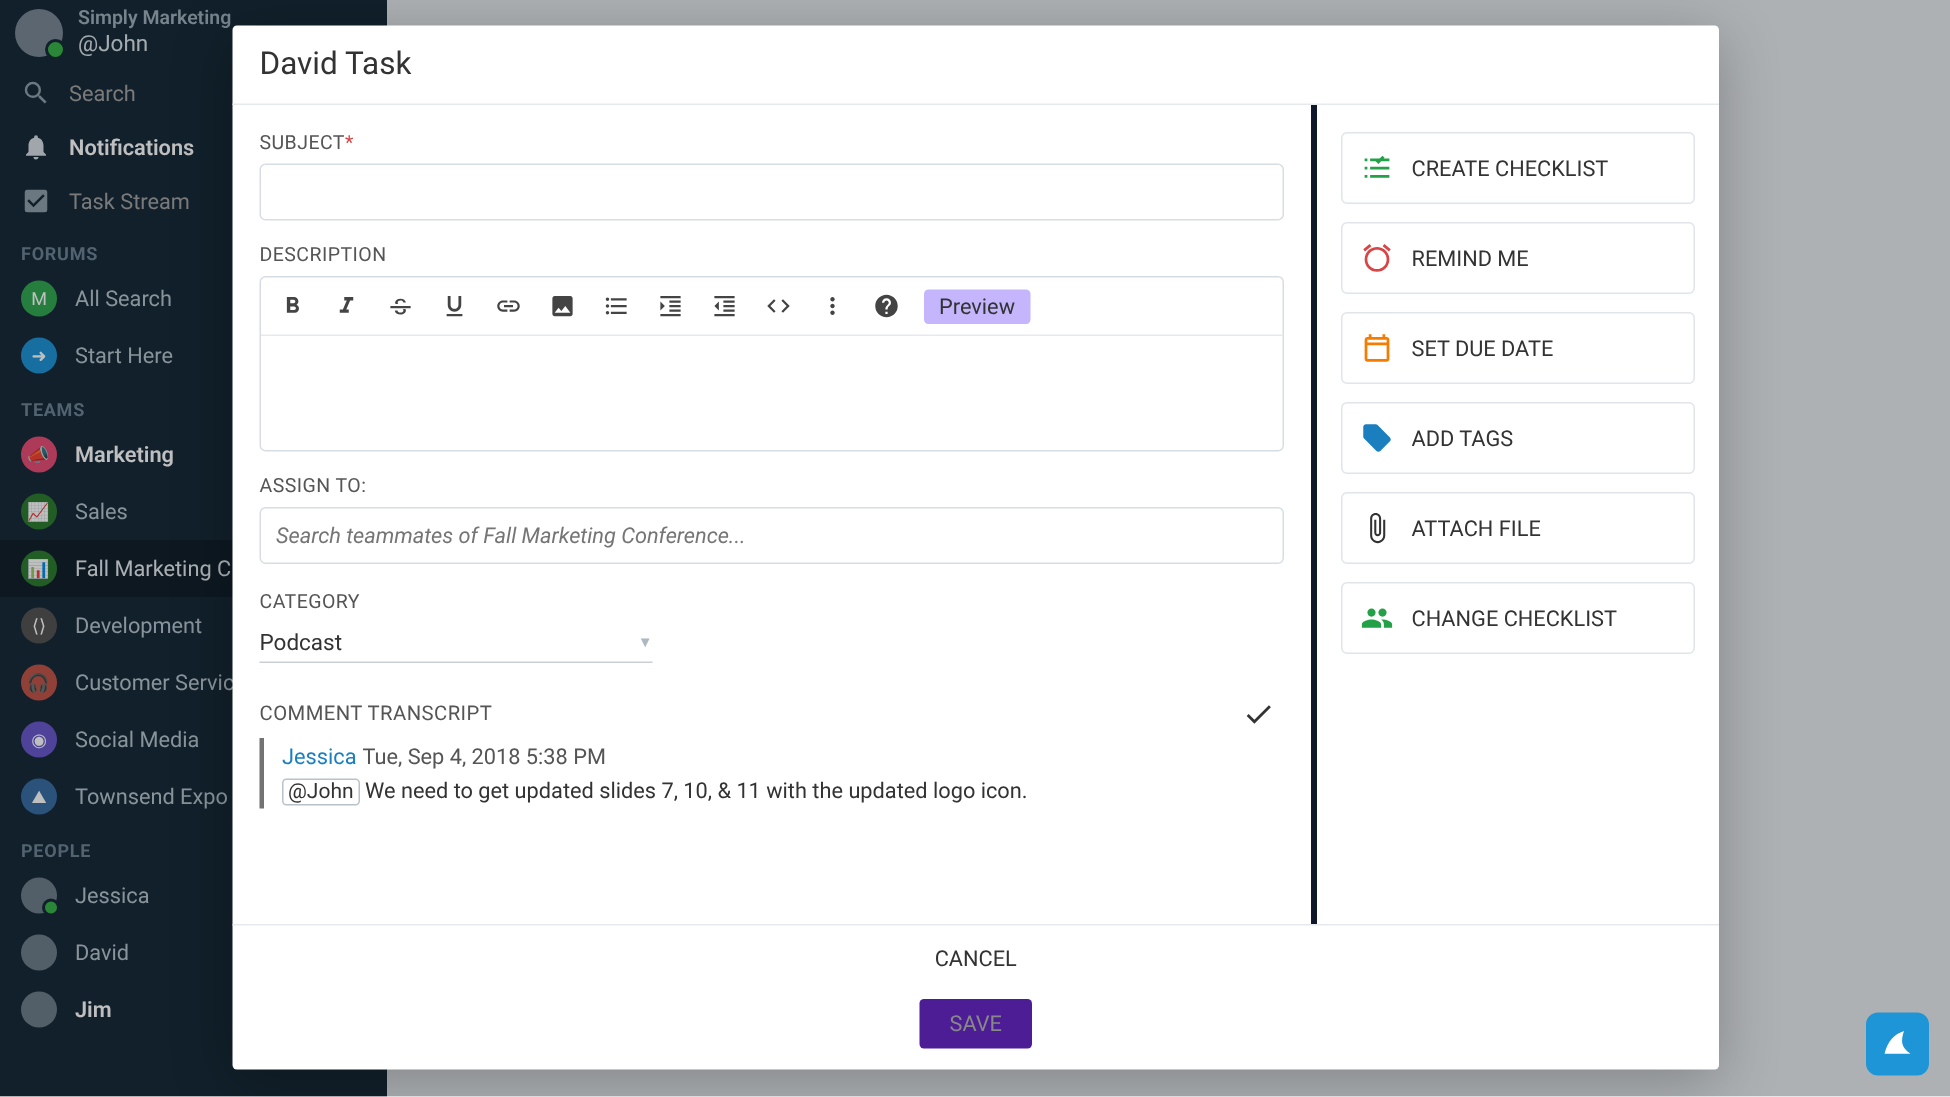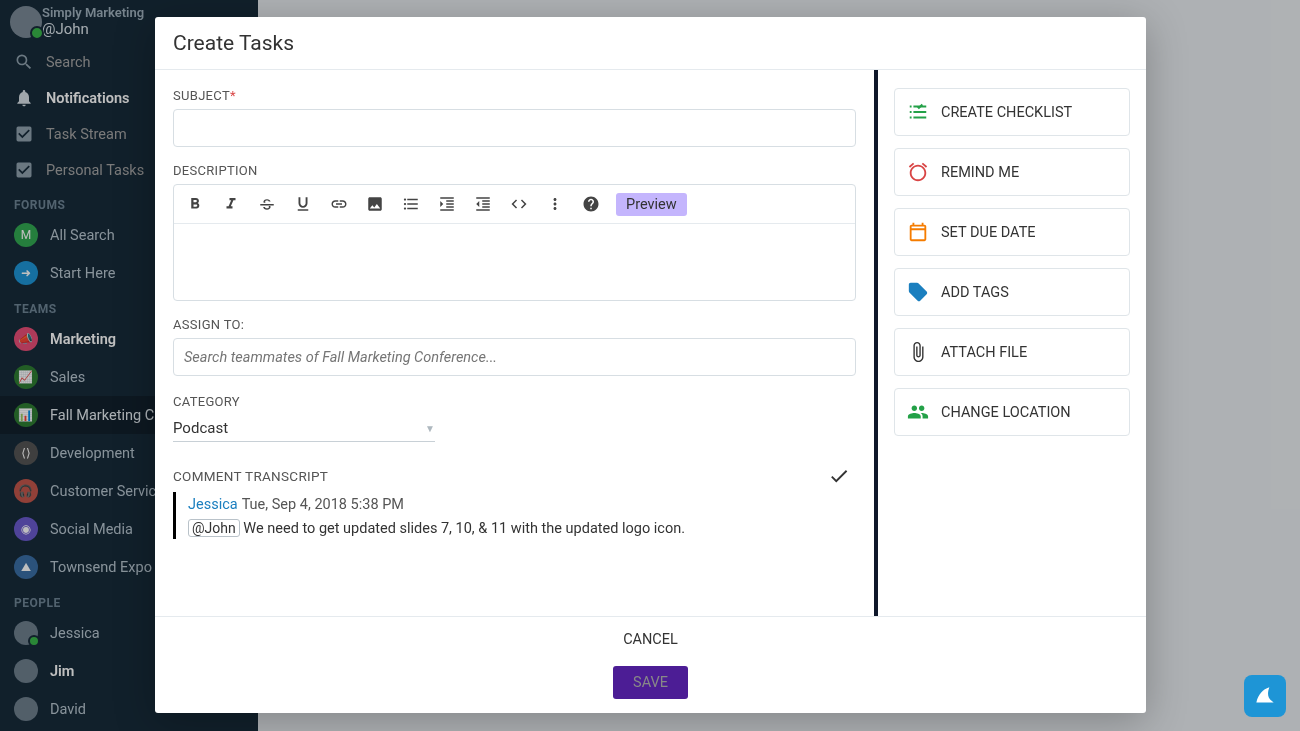--- a/index.html
+++ b/index.html
@@ -1,20 +1,20 @@
 <!DOCTYPE html>
 <html><head>
 <meta charset="utf-8">
 <style>
 * { margin: 0; padding: 0; box-sizing: border-box; }
 body { font-family: -apple-system, BlinkMacSystemFont, "Segoe UI", Roboto, Helvetica, Arial, sans-serif; width: 1300px; height: 731px; overflow: hidden; background: #e9edf0; position: relative; }
 
 
 .sidebar { position: absolute; left: 0; top: 0; width: 258px; height: 731px; background: #172b3a; color: #c4d0d9; overflow: hidden; }
-.sb-profile { display: flex; align-items: center; padding: 6px 10px; }
+.sb-profile { display: flex; align-items: center; padding: 6px 10px; gap: 10px; }
 .sb-avatar { width: 32px; height: 32px; border-radius: 50%; background: #7a8996; position: relative; flex: 0 0 32px; }
 .sb-avatar::after { content: ""; position: absolute; right: -2px; bottom: -2px; width: 10px; height: 10px; background: #39b54a; border: 2px solid #172b3a; border-radius: 50%; }
 .sb-profile-text { display: flex; flex-direction: column; line-height: 1.15; }
 .sb-company { color: #9fb0bc; font-size: 13px; font-weight: 600; }
 .sb-user { color: #dbe4ea; font-size: 15px; }
 
 .sb-item { display: flex; align-items: center; gap: 12px; padding: 8px 14px; font-size: 14.5px; color: #a3a3a3; cursor: pointer; }
 .sb-item.bold { color: #fff; font-weight: 600; }
 .sb-item .icon { width: 20px; height: 20px; display: inline-flex; align-items: center; justify-content: center; fill: #8fa1ad; }
 .sb-item.bold .icon svg { fill: #d6dee4; }
@@ -54,21 +54,21 @@
 .assign-input { margin: 0 0 18px 18px; width: calc(100% - 18px); height: 38px; border: 1px solid #d7dee3; border-radius: 4px; padding: 6px 10px; font-size: 14.5px; color: #888; font-style: italic; }
 
 .category-select { margin: 0 0 20px 18px; width: 262px; border: 0; border-bottom: 1px solid #c8d0d6; padding: 4px 0; font-size: 15px; color: #333; background: transparent; position: relative; display:flex; justify-content:space-between; align-items:center;}
 .category-select .caret { color:#aeb8bf; font-size:10px;}
 
 .transcript-wrap { margin-left: 18px; position: relative; }
 .transcript-head { display:flex; justify-content:space-between; align-items:center; padding-right:6px;}
 .transcript-label { font-size: 13.5px; color: #555; letter-spacing: 0.3px; padding: 6px 0;}
 .check-icon { width:22px; height:22px; }
 .check-icon svg { width:22px; height:22px; fill:#333;}
-.transcript-block { border-left: 3px solid #000000; padding: 2px 0 2px 12px; margin-top:2px;}
+.transcript-block { border-left: 3px solid #737373; padding: 2px 0 2px 12px; margin-top:2px;}
 .tr-author { color: #1b7fbf; font-size: 14.5px; }
 .tr-time { color: #555; font-size: 14.5px; }
 .tr-body { margin-top: 6px; font-size: 14.5px; color: #333; }
 .mention { display:inline-block; border:1px solid #b9c2c9; border-radius:3px; padding:0 3px; font-size:14px; color:#333;}
 
 
 .action-btn { width: 100%; border: 1px solid #dfe5e9; border-radius: 4px; padding: 12px 12px; margin-bottom: 12px; display: flex; align-items: center; gap: 12px; font-size: 14.5px; color: #333; cursor: pointer; background:#fff; }
 .action-btn .ab-icon { width: 22px; height: 22px; display: inline-flex; align-items: center; justify-content: center; }
 
 
@@ -111,28 +111,20 @@
     <span>Notifications</span>
   </div>
   <div class="sb-item">
     <span class="icon">
         <svg viewBox="0 0 24 24">
           <path d="M19 3H5a2 2 0 00-2 2v14a2 2 0 002 2h14a2 2 0 002-2V5a2 2 0 00-2-2zm-9 14l-5-5 1.41-1.41L10 14.17l7.59-7.59L19 8l-9 9z"></path>
         </svg>
       </span>
     <span>Task Stream</span>
   </div>
-  <div class="sb-item">
-    <span class="icon">
-        <svg viewBox="0 0 24 24">
-          <path d="M19 3H5a2 2 0 00-2 2v14a2 2 0 002 2h14a2 2 0 002-2V5a2 2 0 00-2-2zm-9 14l-5-5 1.41-1.41L10 14.17l7.59-7.59L19 8l-9 9z"></path>
-        </svg>
-      </span>
-    <span>Personal Tasks</span>
-  </div>
 
   <div class="sb-section-label">FORUMS</div>
   <div class="sb-team">
     <span class="sb-team-icon" style="background:#32a852;color:#fff">M</span>
     <span>All Search</span>
   </div>
   <div class="sb-team">
     <span class="sb-team-icon" style="background:#1e95d6;color:#fff">➜</span>
     <span>Start Here</span>
   </div>
@@ -165,35 +157,35 @@
   <div class="sb-team">
     <span class="sb-team-icon" style="background:#3a6ea5;color:#fff">⛰</span>
     <span>Townsend Expo</span>
   </div>
 
   <div class="sb-section-label">PEOPLE</div>
   <div class="sb-person">
     <span class="sb-person-avatar online"></span>
     <span>Jessica</span>
   </div>
+  <div class="sb-person">
+    <span class="sb-person-avatar"></span>
+    <span>David</span>
+  </div>
   <div class="sb-person bold">
     <span class="sb-person-avatar"></span>
     <span>Jim</span>
   </div>
-  <div class="sb-person">
-    <span class="sb-person-avatar"></span>
-    <span>David</span>
-  </div>
 </div>
 
 <div class="overlay"></div>
 
 <div class="modal">
   <div class="modal-header">
-    <div class="modal-title">Create Tasks</div>
+    <div class="modal-title">David Task</div>
   </div>
 
   <div class="modal-body">
     <div class="main-col">
 
       <div class="field-label">
         <span>SUBJECT</span><span class="req">*</span>
       </div>
       <input class="text-input" type="text" value="" style="">
 
@@ -336,21 +328,21 @@
             </svg>
           </span>
         <span>ATTACH FILE</span>
       </div>
       <div class="action-btn">
         <span class="ab-icon">
             <svg viewBox="0 0 24 24" fill="#24a148">
               <path d="M16 11c1.66 0 2.99-1.34 2.99-3S17.66 5 16 5s-3 1.34-3 3 1.34 3 3 3zm-8 0c1.66 0 2.99-1.34 2.99-3S9.66 5 8 5 5 6.34 5 8s1.34 3 3 3zm0 2c-2.33 0-7 1.17-7 3.5V19h14v-2.5c0-2.33-4.67-3.5-7-3.5zm8 0c-.29 0-.62.02-.97.05 1.16.84 1.97 1.97 1.97 3.45V19h6v-2.5c0-2.33-4.67-3.5-7-3.5z"></path>
             </svg>
           </span>
-        <span>CHANGE LOCATION</span>
+        <span>CHANGE CHECKLIST</span>
       </div>
     </div>
   </div>
 
   <div class="modal-footer">
     <span class="btn-cancel">CANCEL</span>
     <span class="btn-save">SAVE</span>
   </div>
 </div>
 

